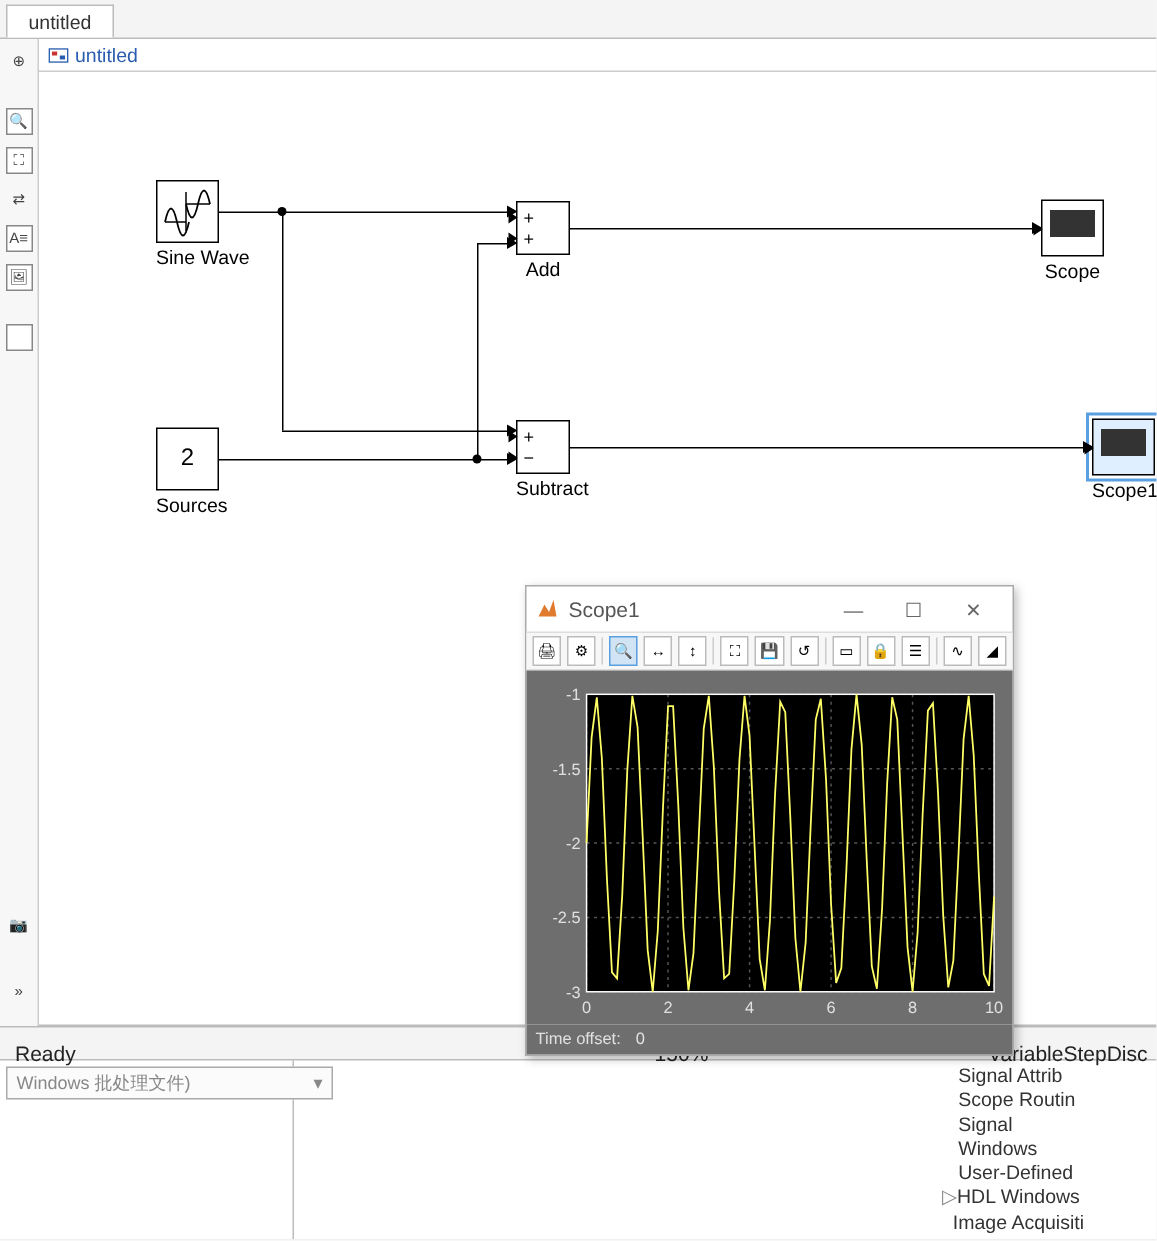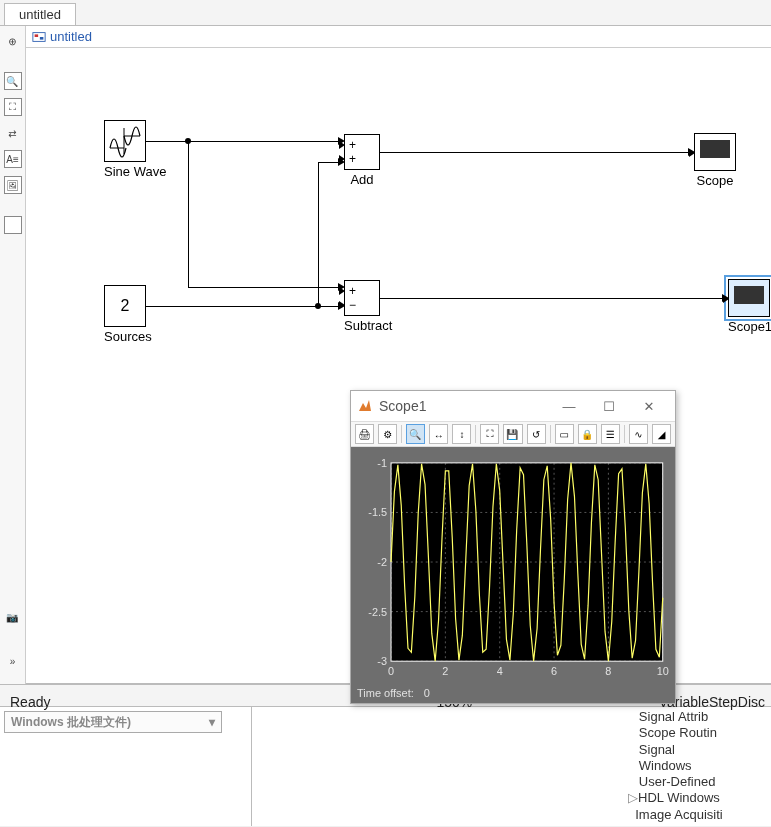--- a/index.html
+++ b/index.html
@@ -47,21 +47,21 @@
 .scope-plot-area { position: absolute; left: 0; top: 56px; right: 0; bottom: 20px; background: #6e6e6e; }
 .scope-footer { position: absolute; left: 0; bottom: 0; right: 0; height: 20px; background: #6e6e6e; color: #e0e0e0; font-size: 11px; display: flex; align-items: center; padding-left: 6px; }
 
 .status-row { height: 22px; background: #f4f4f4; border-top: 1px solid #bbb; display: flex; align-items: center; font-size: 14px; color: #222; }
 .status-cell { padding: 0 10px; margin-top: 12px; }
 .status-cell.ready { width: 260px; }
 .status-cell.zoom { flex: 1; text-align: center; }
 .status-cell.solver { text-align: right; padding-right: 6px; }
 
 .bottom-area { display: flex; height: 120px; background: #fff; border-top: 1px solid #bbb; }
-.bottom-left { width: 252px; border-right: 1px solid #bbb; font-weight: bold; }
+.bottom-left { width: 196px; border-right: 1px solid #bbb; }
 .bottom-left .dd { margin: 4px; width: 218px; height: 22px; border: 1px solid #aaa; background: #fbfbfb; color: #888; font-size: 12px; display: flex; align-items: center; padding: 0 6px; justify-content: space-between; }
 .bottom-left .details { margin: 28px 8px; font-size: 13px; color: #222; }
 .bottom-mid { flex: 1; }
 .bottom-right { width: 145px; font-family: "Consolas", monospace; font-size: 13px; color: #333; padding: 2px 0 0 2px; line-height: 1.25; overflow: hidden; }
 .bottom-right .tree-row { white-space: nowrap; }
 .bottom-right .expander { color: #888; display: inline-block; width: 10px; }
 
 svg.inline { display: block; }
 </style>
 </head>

